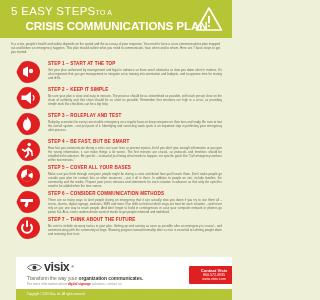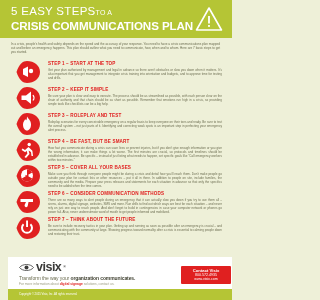--- a/index.html
+++ b/index.html
@@ -15,21 +15,21 @@
     position:relative;height:38px;background:#b5c535;
     padding:5px 10px 0 11px;box-sizing:border-box;
   }
   .title-small{
     color:#ffffff;font-size:11.5px;letter-spacing:.3px;
     line-height:12px;font-weight:400;white-space:nowrap;
   }
   .title-small .to-a{font-size:7px;letter-spacing:.2px;}
   .title-big{
     color:#ffffff;font-size:11.6px;font-weight:bold;letter-spacing:-.1px;
-    line-height:14px;white-space:nowrap;
+    line-height:14px;white-space:nowrap;text-align:center;
   }
   .warn-tri{position:absolute;right:9px;top:6px;width:28px;height:26px;}
 
   
   .intro{
     padding:4px 12px 4px 11px;
     color:#6d6e52;font-size:3.1px;line-height:4.1px;text-align:justify;
   }
 
   
@@ -40,21 +40,21 @@
   .pin svg{display:block;}
   .step-body{flex:1 1 auto;padding-left:2px;padding-top:2px;}
   .step-head{
     color:#e02020;font-size:4.6px;font-weight:bold;letter-spacing:.15px;
     line-height:6px;margin-bottom:1px;white-space:nowrap;
   }
   .step-text{color:#6d6e52;font-size:3.05px;line-height:4px;text-align:justify;}
 
   
   .footer{
-    position:absolute;left:8px;bottom:0;width:232px;height:43px;background:#ffffff;
+    position:absolute;left:16px;bottom:0;width:232px;height:43px;background:#ffffff;
   }
   .footer-inner{position:relative;height:32px;padding:4px 0 0 11px;box-sizing:border-box;}
   .logo{display:flex;align-items:center;gap:2px;height:12px;}
   .logo-eye{width:15px;height:9px;}
   .logo-word{
     color:#3a3a38;font-size:12.5px;font-weight:bold;letter-spacing:-.5px;line-height:12px;
   }
   .logo-tm{font-size:3.5px;vertical-align:super;color:#3a3a38;font-weight:bold;}
   .tagline{
     margin-top:2px;color:#6d6e52;font-size:5px;line-height:6px;letter-spacing:-.1px;

